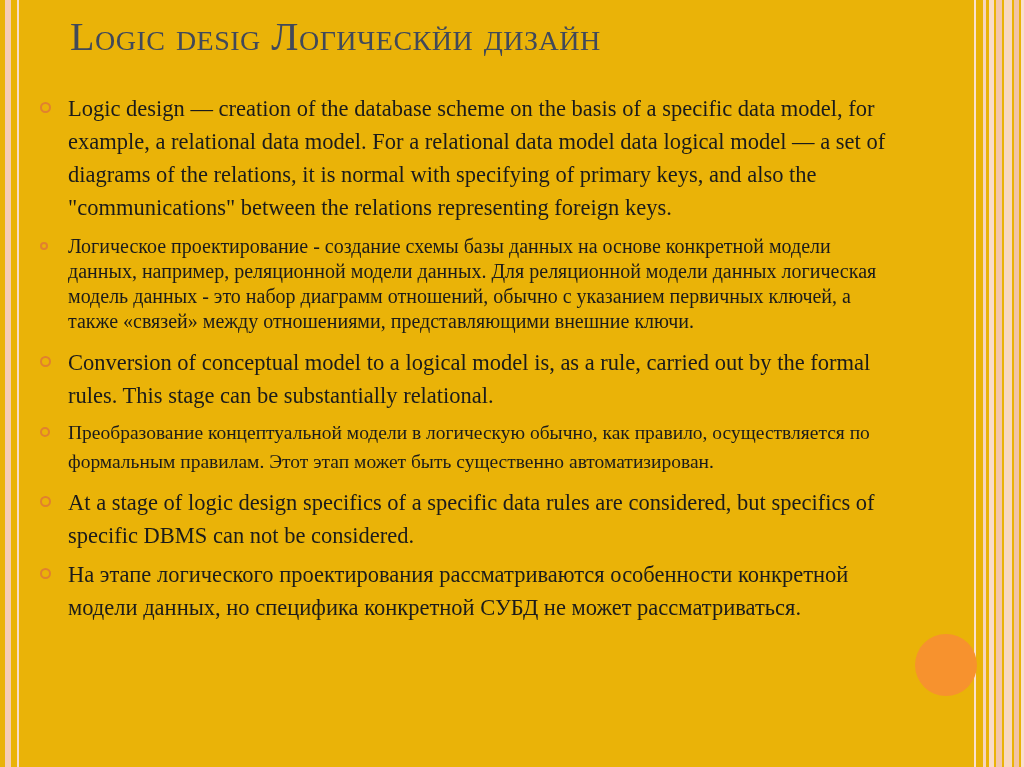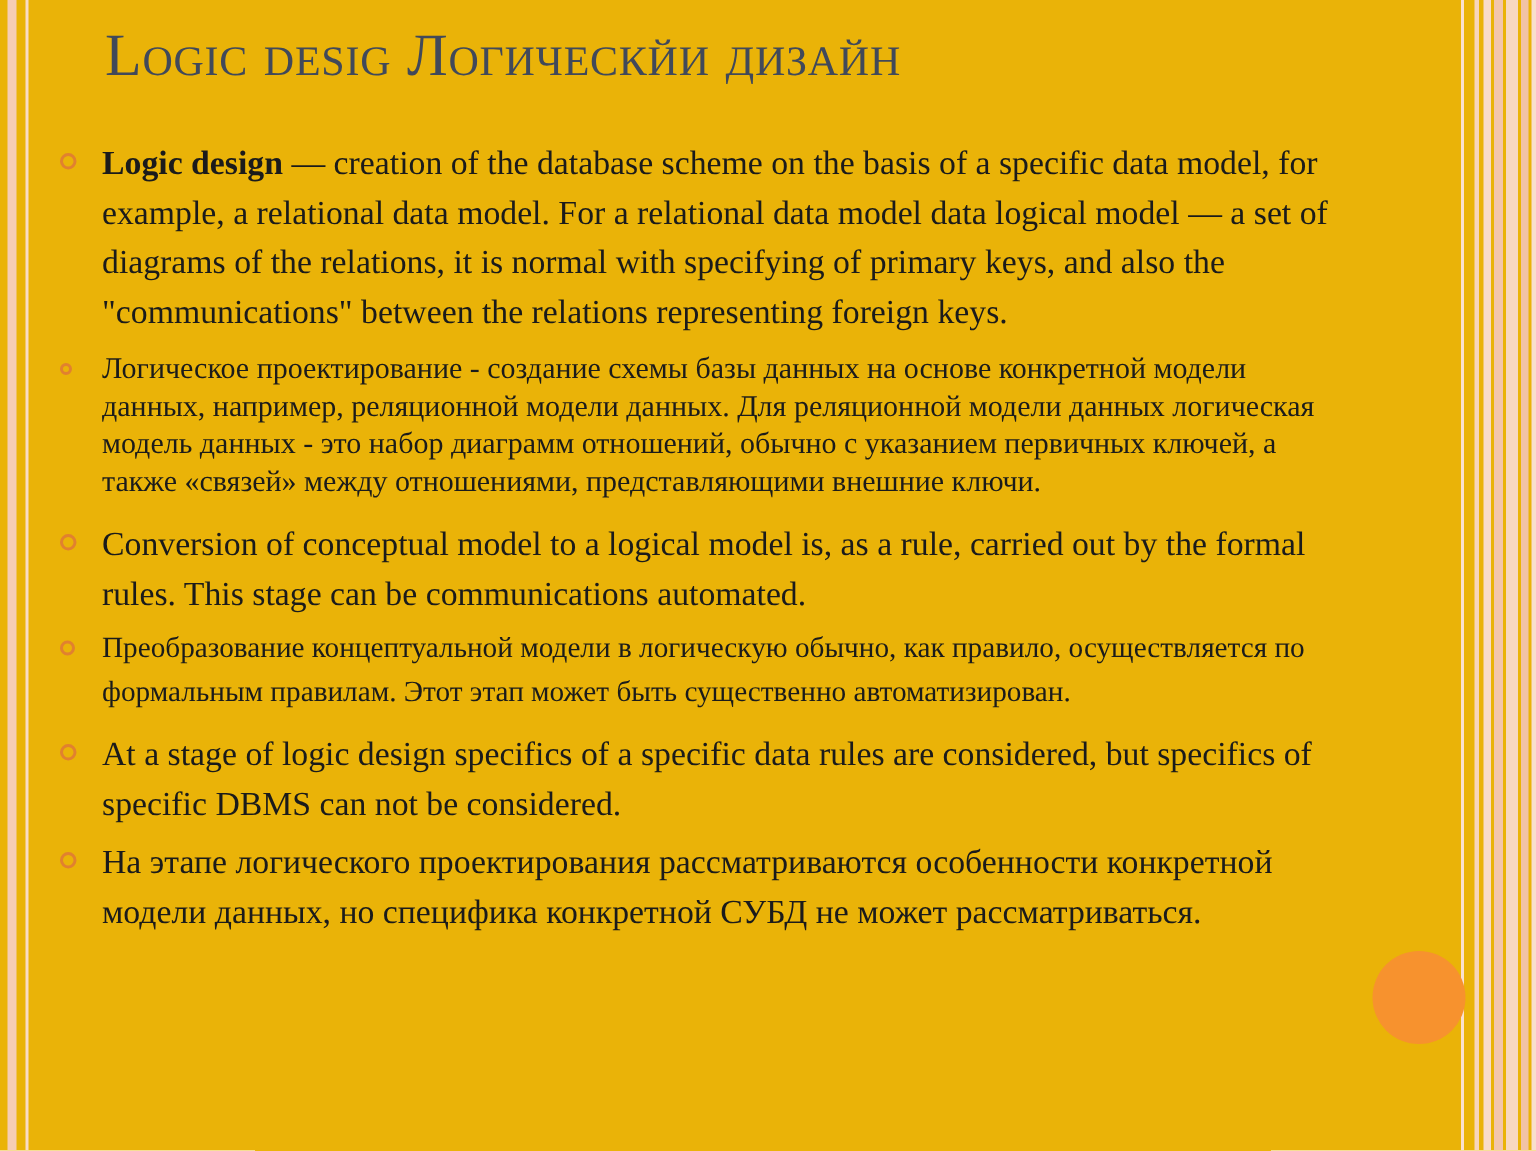--- a/index.html
+++ b/index.html
@@ -112,21 +112,21 @@
     border-radius: 50%;
     border: 2px solid #e1812f;
     background: transparent;
   }
 
   .bullet-text {
     flex: 1 1 auto;
     color: #1b1b1b;
     font-family: "Liberation Serif", "DejaVu Serif", serif;
   }
-  .bullet-text b { font-weight: bold; }
+  .bullet-text b { font-weight: normal; }
 
   
   .lvl-big .bullet-marker {
     width: 11px; height: 11px;
     margin-top: 10px;
     margin-right: 17px;
   }
   .lvl-big .bullet-text {
     font-size: 22.5px;
     line-height: 33px;
@@ -191,21 +191,21 @@
 
     <div class="bullet-row lvl-small">
       <span class="bullet-marker"></span>
       <div class="bullet-text">Логическое проектирование - создание схемы базы данных на основе конкретной модели данных, например, реляционной модели данных. Для реляционной модели данных логическая модель данных - это набор диаграмм отношений, обычно с указанием первичных ключей, а также «связей» между отношениями, представляющими внешние ключи.</div>
     </div>
 
     <div class="gap-c"></div>
 
     <div class="bullet-row lvl-big">
       <span class="bullet-marker"></span>
-      <div class="bullet-text">Conversion of conceptual model to a logical model is, as a rule, carried out by the formal rules. This stage can be communications automated.</div>
+      <div class="bullet-text">Conversion of conceptual model to a logical model is, as a rule, carried out by the formal rules. This stage can be substantially relational.</div>
     </div>
 
     <div class="gap-a"></div>
 
     <div class="bullet-row lvl-mid">
       <span class="bullet-marker"></span>
       <div class="bullet-text">Преобразование концептуальной модели в логическую обычно, как правило, осуществляется по формальным правилам. Этот этап может быть существенно автоматизирован.</div>
     </div>
 
     <div class="gap-b"></div>

